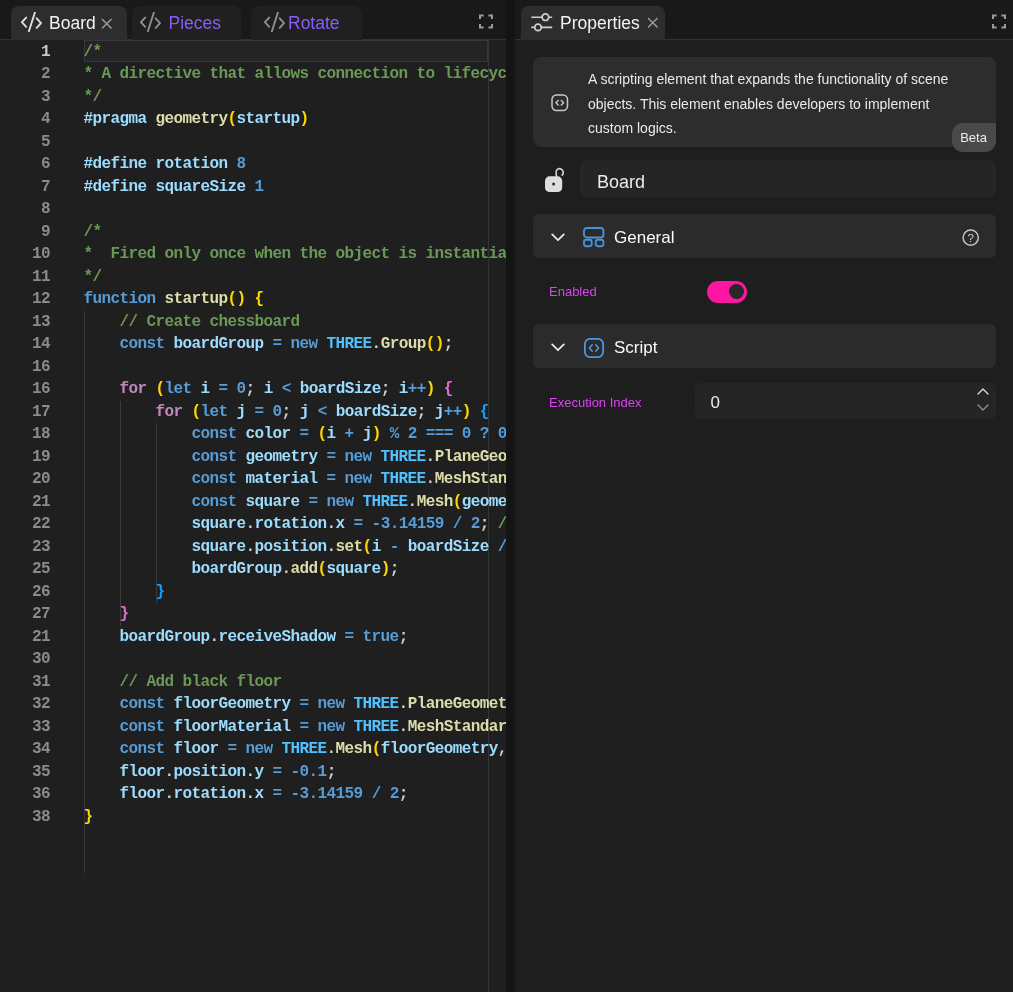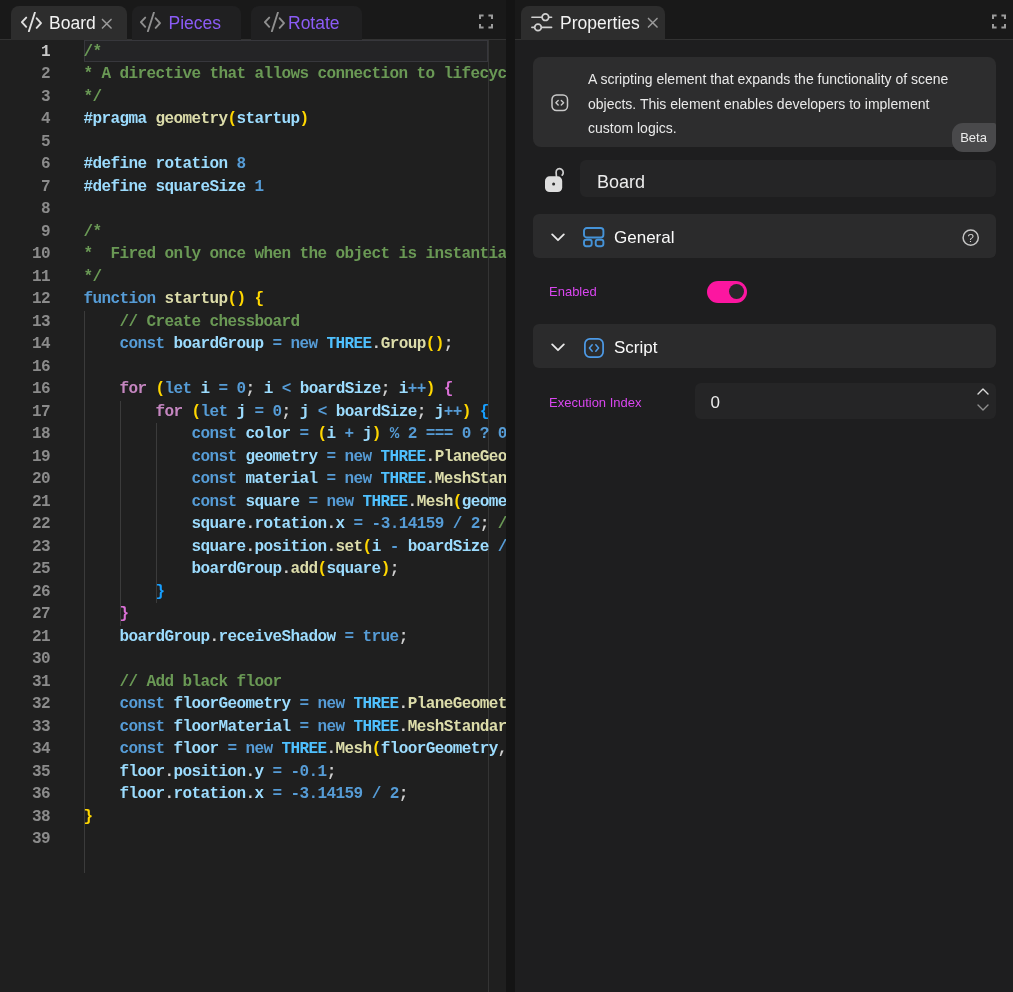--- a/index.html
+++ b/index.html
@@ -67,21 +67,20 @@
 <div class="ln"><span class="g">27</span><span class="t"><span style="color:#569CD6">    </span><span style="color:#DA70D6">}</span></span></div>
 <div class="ln"><span class="g">21</span><span class="t"><span style="color:#569CD6">    </span><span style="color:#9CDCFE">boardGroup</span><span style="color:#CFCFCF">.</span><span style="color:#9CDCFE">receiveShadow</span><span style="color:#569CD6"> = </span><span style="color:#569CD6">true</span><span style="color:#CFCFCF">;</span></span></div>
 <div class="ln"><span class="g">30</span><span class="t"></span></div>
 <div class="ln"><span class="g">31</span><span class="t"><span style="color:#6A9955">    // Add black floor</span></span></div>
 <div class="ln"><span class="g">32</span><span class="t"><span style="color:#569CD6">    </span><span style="color:#569CD6">const </span><span style="color:#9CDCFE">floorGeometry</span><span style="color:#569CD6"> = </span><span style="color:#569CD6">new </span><span style="color:#4FC1FF">THREE</span><span style="color:#CFCFCF">.</span><span style="color:#DCDCAA">PlaneGeometry</span></span></div>
 <div class="ln"><span class="g">33</span><span class="t"><span style="color:#569CD6">    </span><span style="color:#569CD6">const </span><span style="color:#9CDCFE">floorMaterial</span><span style="color:#569CD6"> = </span><span style="color:#569CD6">new </span><span style="color:#4FC1FF">THREE</span><span style="color:#CFCFCF">.</span><span style="color:#DCDCAA">MeshStandardMaterial</span></span></div>
 <div class="ln"><span class="g">34</span><span class="t"><span style="color:#569CD6">    </span><span style="color:#569CD6">const </span><span style="color:#9CDCFE">floor</span><span style="color:#569CD6"> = </span><span style="color:#569CD6">new </span><span style="color:#4FC1FF">THREE</span><span style="color:#CFCFCF">.</span><span style="color:#DCDCAA">Mesh</span><span style="color:#FFD700">(</span><span style="color:#9CDCFE">floorGeometry</span><span style="color:#CFCFCF">, </span></span></div>
 <div class="ln"><span class="g">35</span><span class="t"><span style="color:#569CD6">    </span><span style="color:#9CDCFE">floor</span><span style="color:#CFCFCF">.</span><span style="color:#9CDCFE">position</span><span style="color:#CFCFCF">.</span><span style="color:#9CDCFE">y</span><span style="color:#569CD6"> = -</span><span style="color:#569CD6">0.1</span><span style="color:#CFCFCF">;</span></span></div>
 <div class="ln"><span class="g">36</span><span class="t"><span style="color:#569CD6">    </span><span style="color:#9CDCFE">floor</span><span style="color:#CFCFCF">.</span><span style="color:#9CDCFE">rotation</span><span style="color:#CFCFCF">.</span><span style="color:#9CDCFE">x</span><span style="color:#569CD6"> = -</span><span style="color:#569CD6">3.14159</span><span style="color:#569CD6"> / </span><span style="color:#569CD6">2</span><span style="color:#CFCFCF">;</span></span></div>
 <div class="ln"><span class="g">38</span><span class="t"><span style="color:#FFD700">}</span></span></div>
-<div class="ln"><span class="g">39</span><span class="t"></span></div>
     </div>
   </div>
   <div class="tabbar"></div>
 
 <div class="tab active" style="left:11px;width:115.5px"></div>
 <div class="tab inactive" style="left:132px;width:109px"></div>
 <div class="tab inactive" style="left:251px;width:111px"></div>
 <svg class="abs" style="left:20.5px;top:11.8px" width="21" height="20" viewBox="0 0 21 20" fill="none">
       <path d="M5.2 5.6 L0.9 10.2 L5.2 14.8 M15.7 6.3 L20 11.1 L15.7 15.9 M13.9 0.5 L7.9 19.3" stroke="#e0e0e0" stroke-width="1.9" stroke-linecap="round" stroke-linejoin="round"></path>
     </svg>

